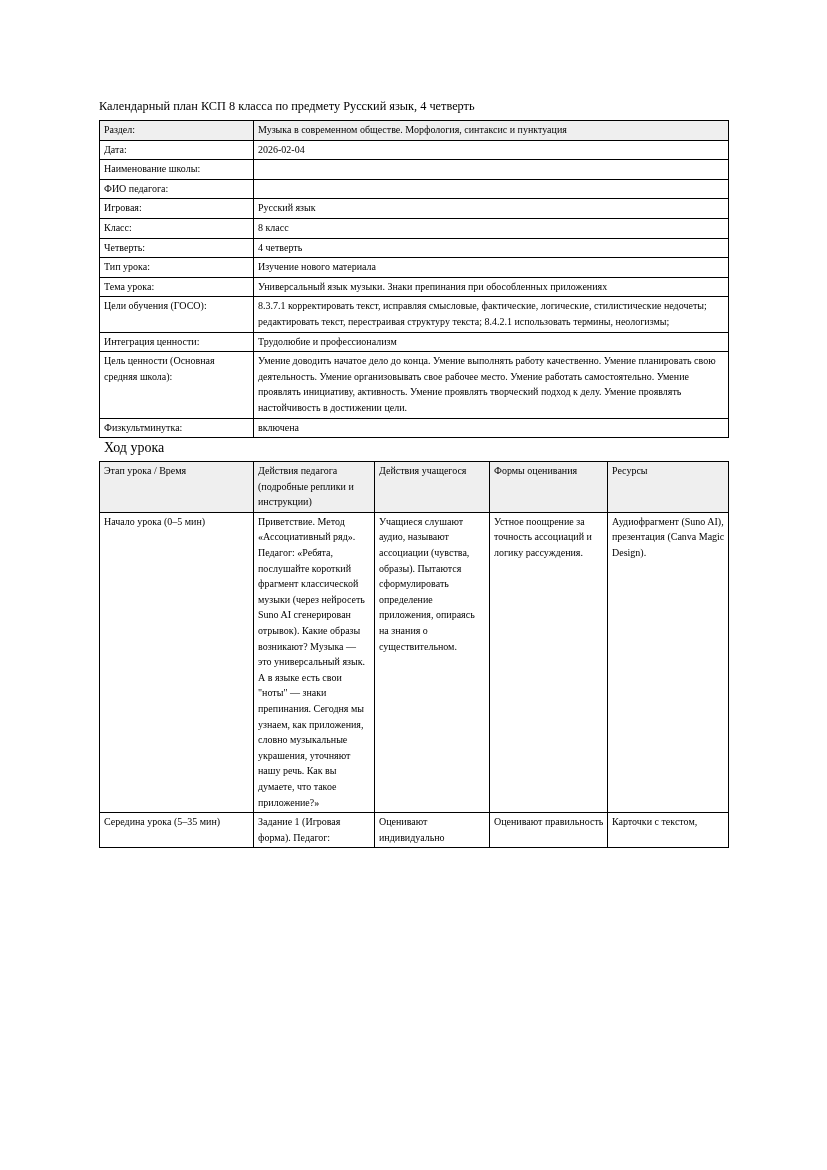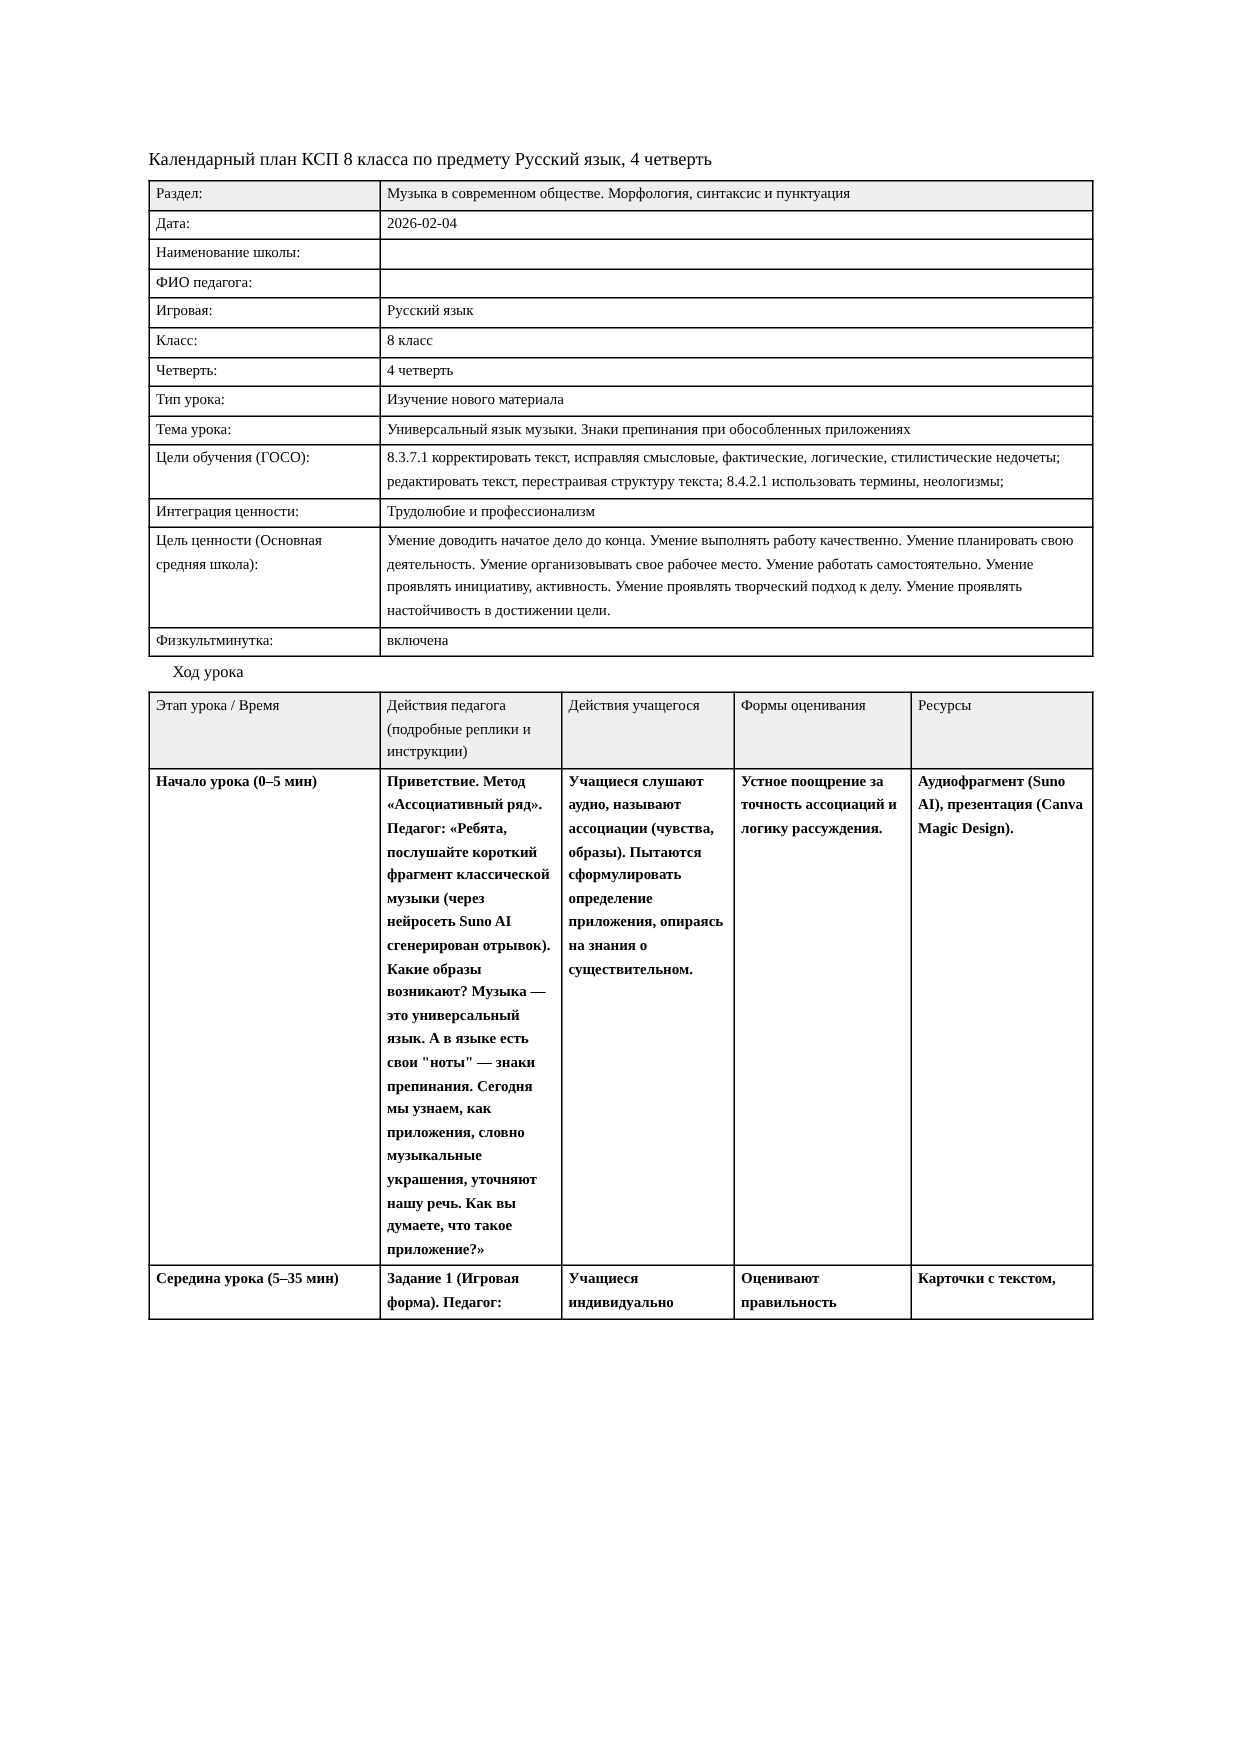--- a/index.html
+++ b/index.html
@@ -22,23 +22,23 @@
     padding: 98px 92px 0 99px;
     background: #ffffff;
   }
   .doc-title {
     font-size: 12.3px;
     line-height: 16px;
     margin: 0 0 6px 0;
     white-space: nowrap;
   }
   .section-label {
-    font-size: 11px;
+    font-size: 14px;
     line-height: 16px;
-    margin: 2px 0 5px 16px;
+    margin: 2px 0 5px 5px;
   }
   table.doc-table {
     border-collapse: collapse;
     table-layout: fixed;
     width: 629px;
     border: 1px solid #000000;
   }
   table.doc-table td,
   table.doc-table th {
     border: 1px solid #000000;
@@ -59,21 +59,21 @@
   #info-table tr.shaded td { background: #efefef; }
 
   
   #flow-table { width: 629px; margin-top: 0; }
   #flow-table col.f1 { width: 154px; }
   #flow-table col.f2 { width: 121px; }
   #flow-table col.f3 { width: 115px; }
   #flow-table col.f4 { width: 118px; }
   #flow-table col.f5 { width: 121px; }
   #flow-table thead td { background: #efefef; }
-  #flow-table tbody td { vertical-align: top; font-weight: bold; }
+  #flow-table tbody td { vertical-align: top; }
   .cell-empty { min-height: 15px; }
 </style>
 </head>
 <body>
 
 <div class="page">
 
   <div class="doc-title">Календарный план КСП 8 класса по предмету Русский язык, 4 четверть</div>
 
   <table class="doc-table" id="info-table">
@@ -160,20 +160,20 @@
       <tr>
         <td>Начало урока (0–5 мин)</td>
         <td>Приветствие. Метод «Ассоциативный ряд». Педагог: «Ребята, послушайте короткий фрагмент классической музыки (через нейросеть Suno AI сгенерирован отрывок). Какие образы возникают? Музыка — это универсальный язык. А в языке есть свои "ноты" — знаки препинания. Сегодня мы узнаем, как приложения, словно музыкальные украшения, уточняют нашу речь. Как вы думаете, что такое приложение?»</td>
         <td>Учащиеся слушают аудио, называют ассоциации (чувства, образы). Пытаются сформулировать определение приложения, опираясь на знания о существительном.</td>
         <td>Устное поощрение за точность ассоциаций и логику рассуждения.</td>
         <td>Аудиофрагмент (Suno AI), презентация (Canva Magic Design).</td>
       </tr>
       <tr>
         <td>Середина урока (5–35 мин)</td>
         <td>Задание 1 (Игровая форма). Педагог:</td>
-        <td>Учащиеся индивидуально</td>
+        <td>Оценивают индивидуально</td>
         <td>Оценивают правильность</td>
         <td>Карточки с текстом,</td>
       </tr>
     </tbody>
   </table>
 
 </div>
 
 </body></html>

